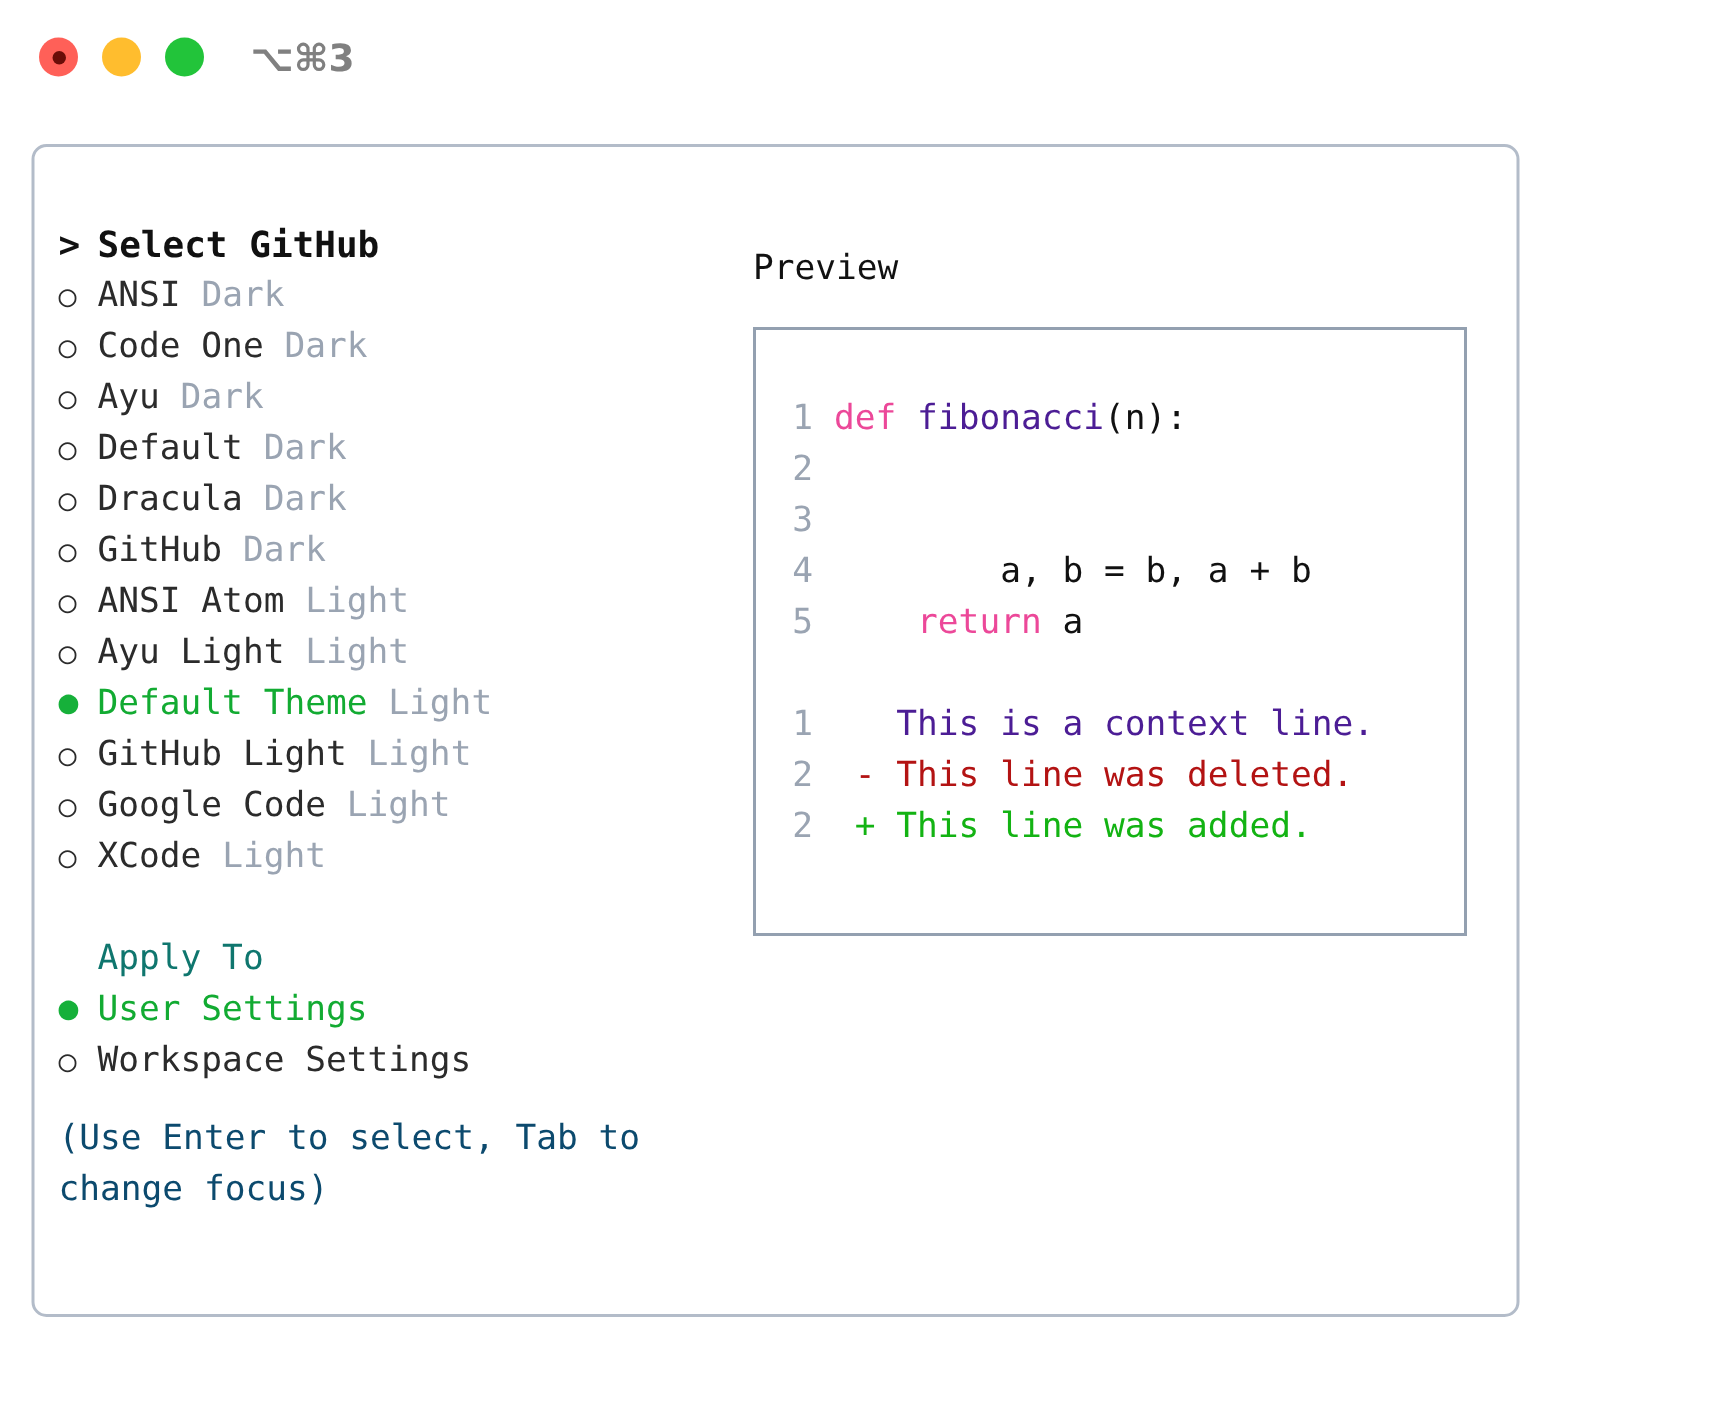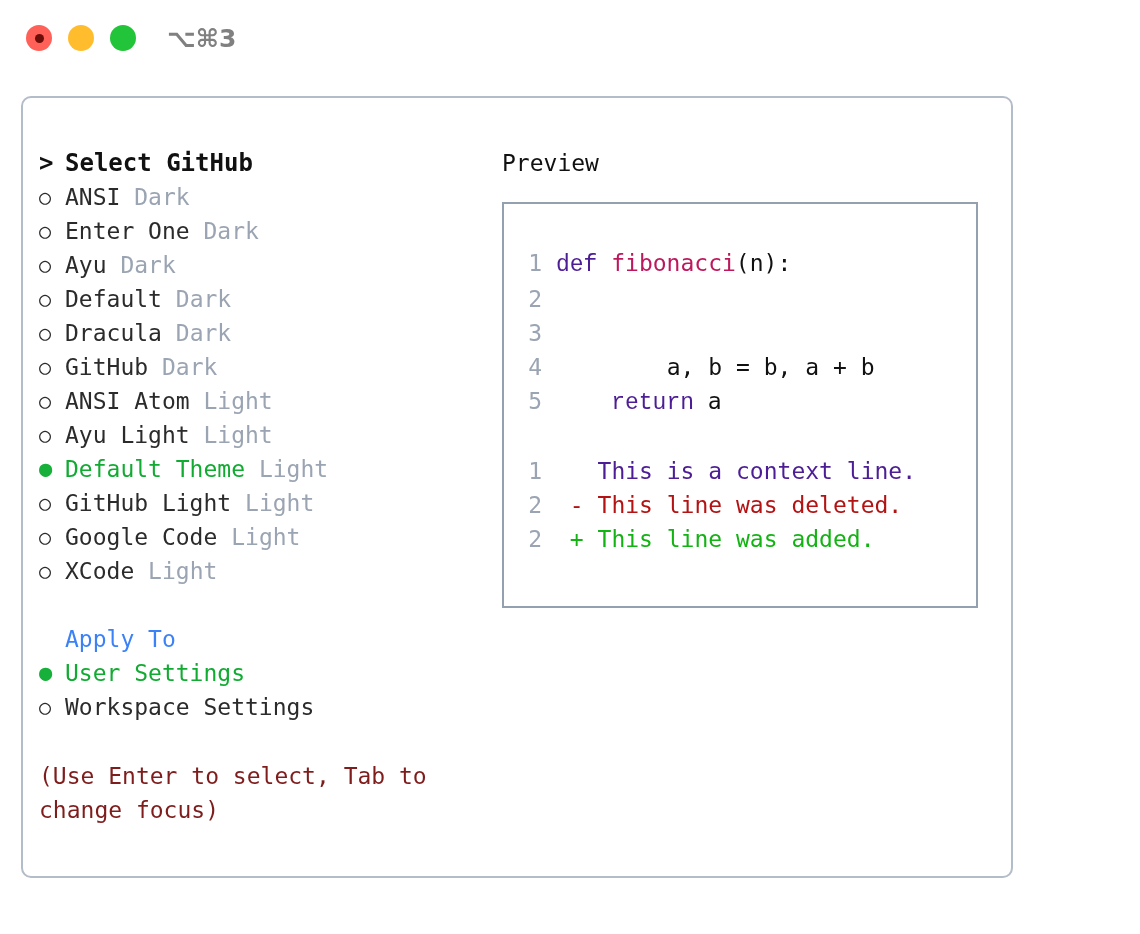--- a/index.html
+++ b/index.html
@@ -118,38 +118,38 @@
 
   .item-name { color: #2b2b2b; text-align: center; }
   .item-name.selected { color: #12ab32; }
   .item-cat  { color: #9aa4b2; }
 
   .spacer-row { height: 34px; }
 
   .section-title {
     font-size: 23px;
     line-height: 34px;
-    color: #3b82f6;
+    color: #0f766e;
     padding-left: 26px;
     white-space: pre;
   }
 
   .hint {
-    margin-top: 35px;
-    font-size: 23px;
-    line-height: 34px;
-    color: #7f1d1d;
+    margin-top: 18px;
+    font-size: 23px;
+    line-height: 34px;
+    color: #0c4a6e;
     width: 404px;
     white-space: normal;
   }
 
   
   .right-col {
     position: absolute;
-    left: 479px; top: 48px;
+    left: 479px; top: 64px;
     width: 490px;
   }
   .preview-title {
     font-size: 23px;
     line-height: 34px;
     color: #111111;
     margin-bottom: 22px;
   }
   .preview-box {
     width: 476px;
@@ -169,22 +169,22 @@
     width: 52px;
     text-align: right;
     padding-right: 14px;
     color: #9aa4b2;
     flex: 0 0 52px;
     box-sizing: border-box;
   }
   .code-text { white-space: pre; }
   .blank-line { height: 34px; }
 
-  .tok-kw   { color: #4c1d95; font-family: Liberation Mono, monospace; }
-  .tok-fn   { color: #be185d; }
+  .tok-kw   { color: #ec4899; }
+  .tok-fn   { color: #4c1d95; }
   .tok-plain{ color: #111111; }
   .tok-ctx  { color: #4c1d95; }
   .tok-del  { color: #b31313; }
   .tok-add  { color: #13b313; }
 </style>
 </head>
 <body>
 
 <div class="window">
 
@@ -201,21 +201,21 @@
 
     <div class="left-col">
 
       <div class="row header-row">
         <span class="caret">&gt;</span>
         <span>Select GitHub</span>
       </div>
 
       <div id="theme-items">
           <div class="row"><span class="bullet">○</span><span class="item-name">ANSI</span><span> </span><span class="item-cat">Dark</span></div>
-          <div class="row"><span class="bullet">○</span><span class="item-name">Enter One</span><span> </span><span class="item-cat">Dark</span></div>
+          <div class="row"><span class="bullet">○</span><span class="item-name">Code One</span><span> </span><span class="item-cat">Dark</span></div>
           <div class="row"><span class="bullet">○</span><span class="item-name">Ayu</span><span> </span><span class="item-cat">Dark</span></div>
           <div class="row"><span class="bullet">○</span><span class="item-name">Default</span><span> </span><span class="item-cat">Dark</span></div>
           <div class="row"><span class="bullet">○</span><span class="item-name">Dracula</span><span> </span><span class="item-cat">Dark</span></div>
           <div class="row"><span class="bullet">○</span><span class="item-name">GitHub</span><span> </span><span class="item-cat">Dark</span></div>
           <div class="row"><span class="bullet">○</span><span class="item-name">ANSI Atom</span><span> </span><span class="item-cat">Light</span></div>
           <div class="row"><span class="bullet">○</span><span class="item-name">Ayu Light</span><span> </span><span class="item-cat">Light</span></div>
           <div class="row"><span class="bullet selected">●</span><span class="item-name selected">Default Theme</span><span> </span><span class="item-cat">Light</span></div>
           <div class="row"><span class="bullet">○</span><span class="item-name">GitHub Light</span><span> </span><span class="item-cat">Light</span></div>
           <div class="row"><span class="bullet">○</span><span class="item-name">Google Code</span><span> </span><span class="item-cat">Light</span></div>
           <div class="row"><span class="bullet">○</span><span class="item-name">XCode</span><span> </span><span class="item-cat">Light</span></div>

